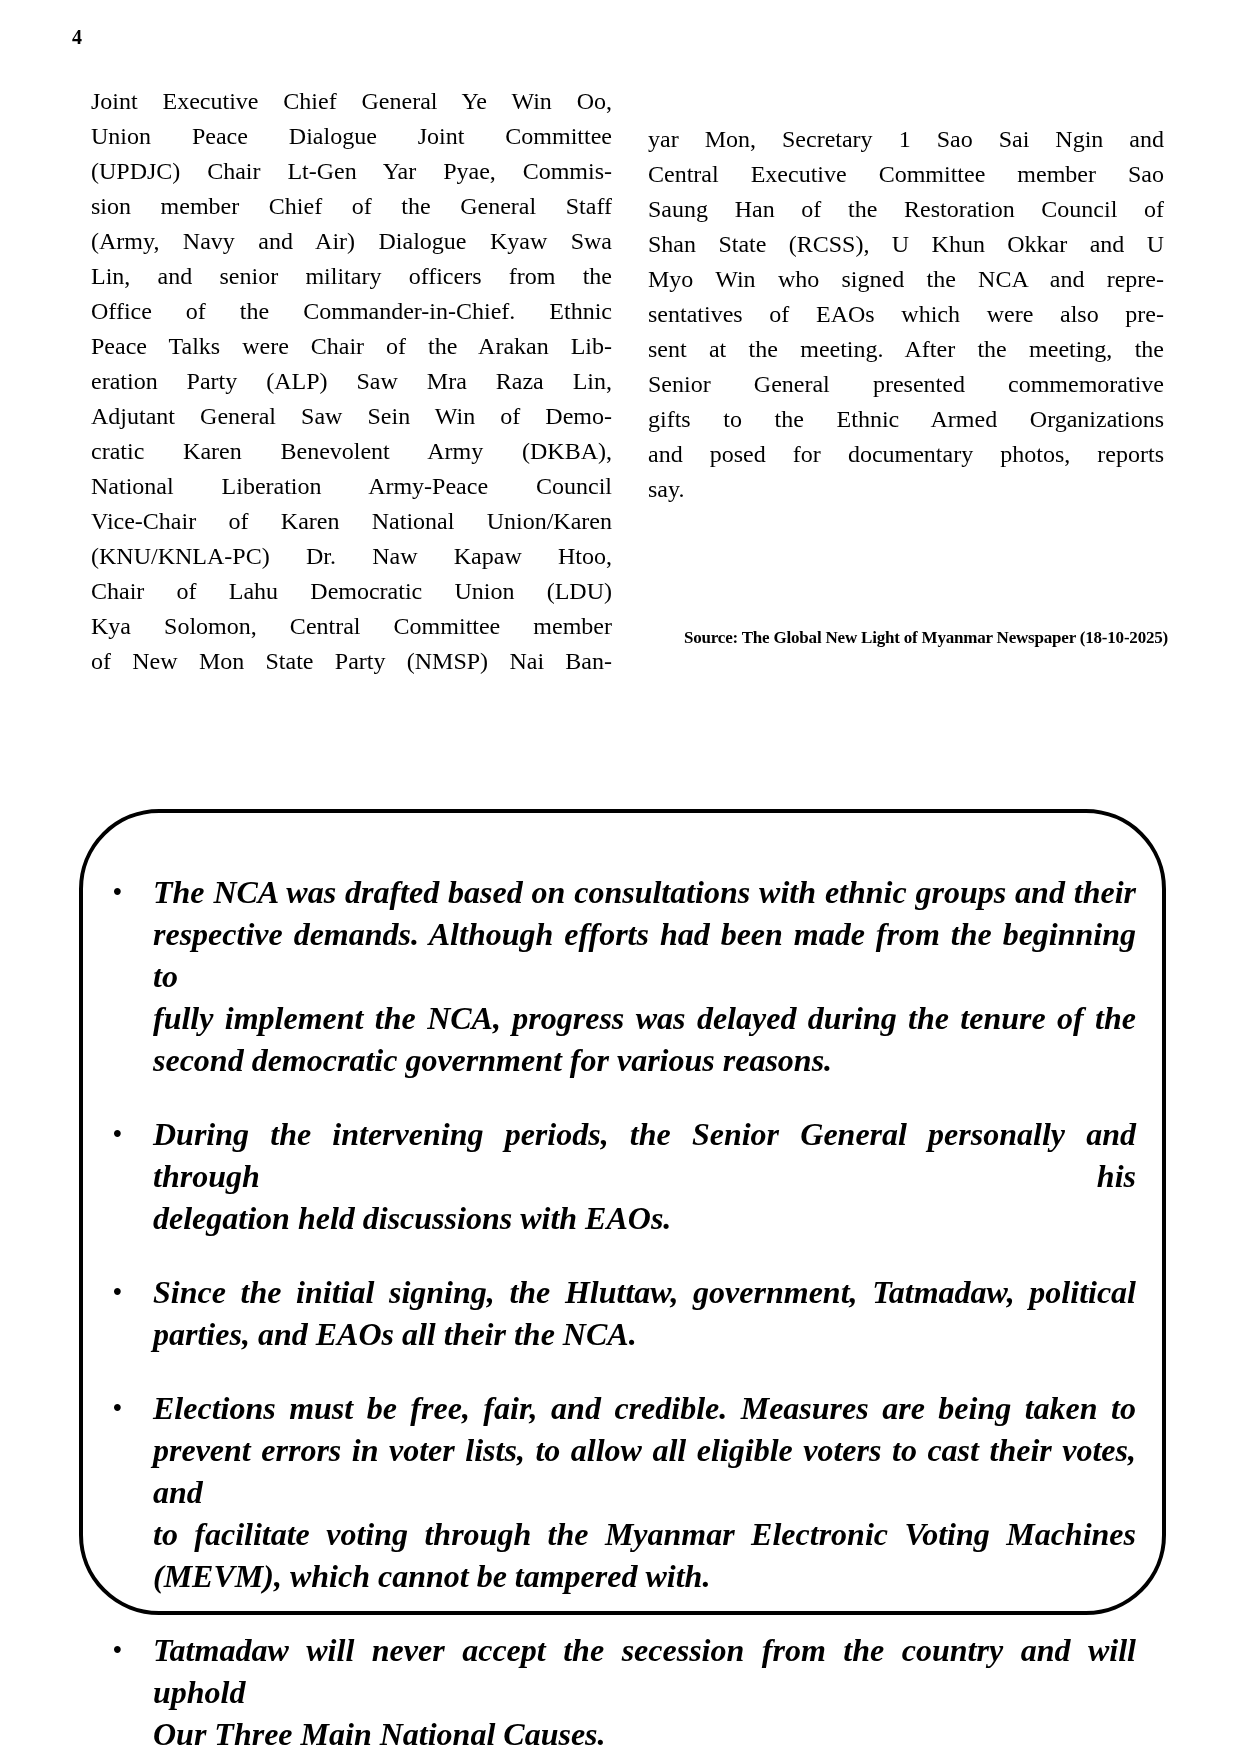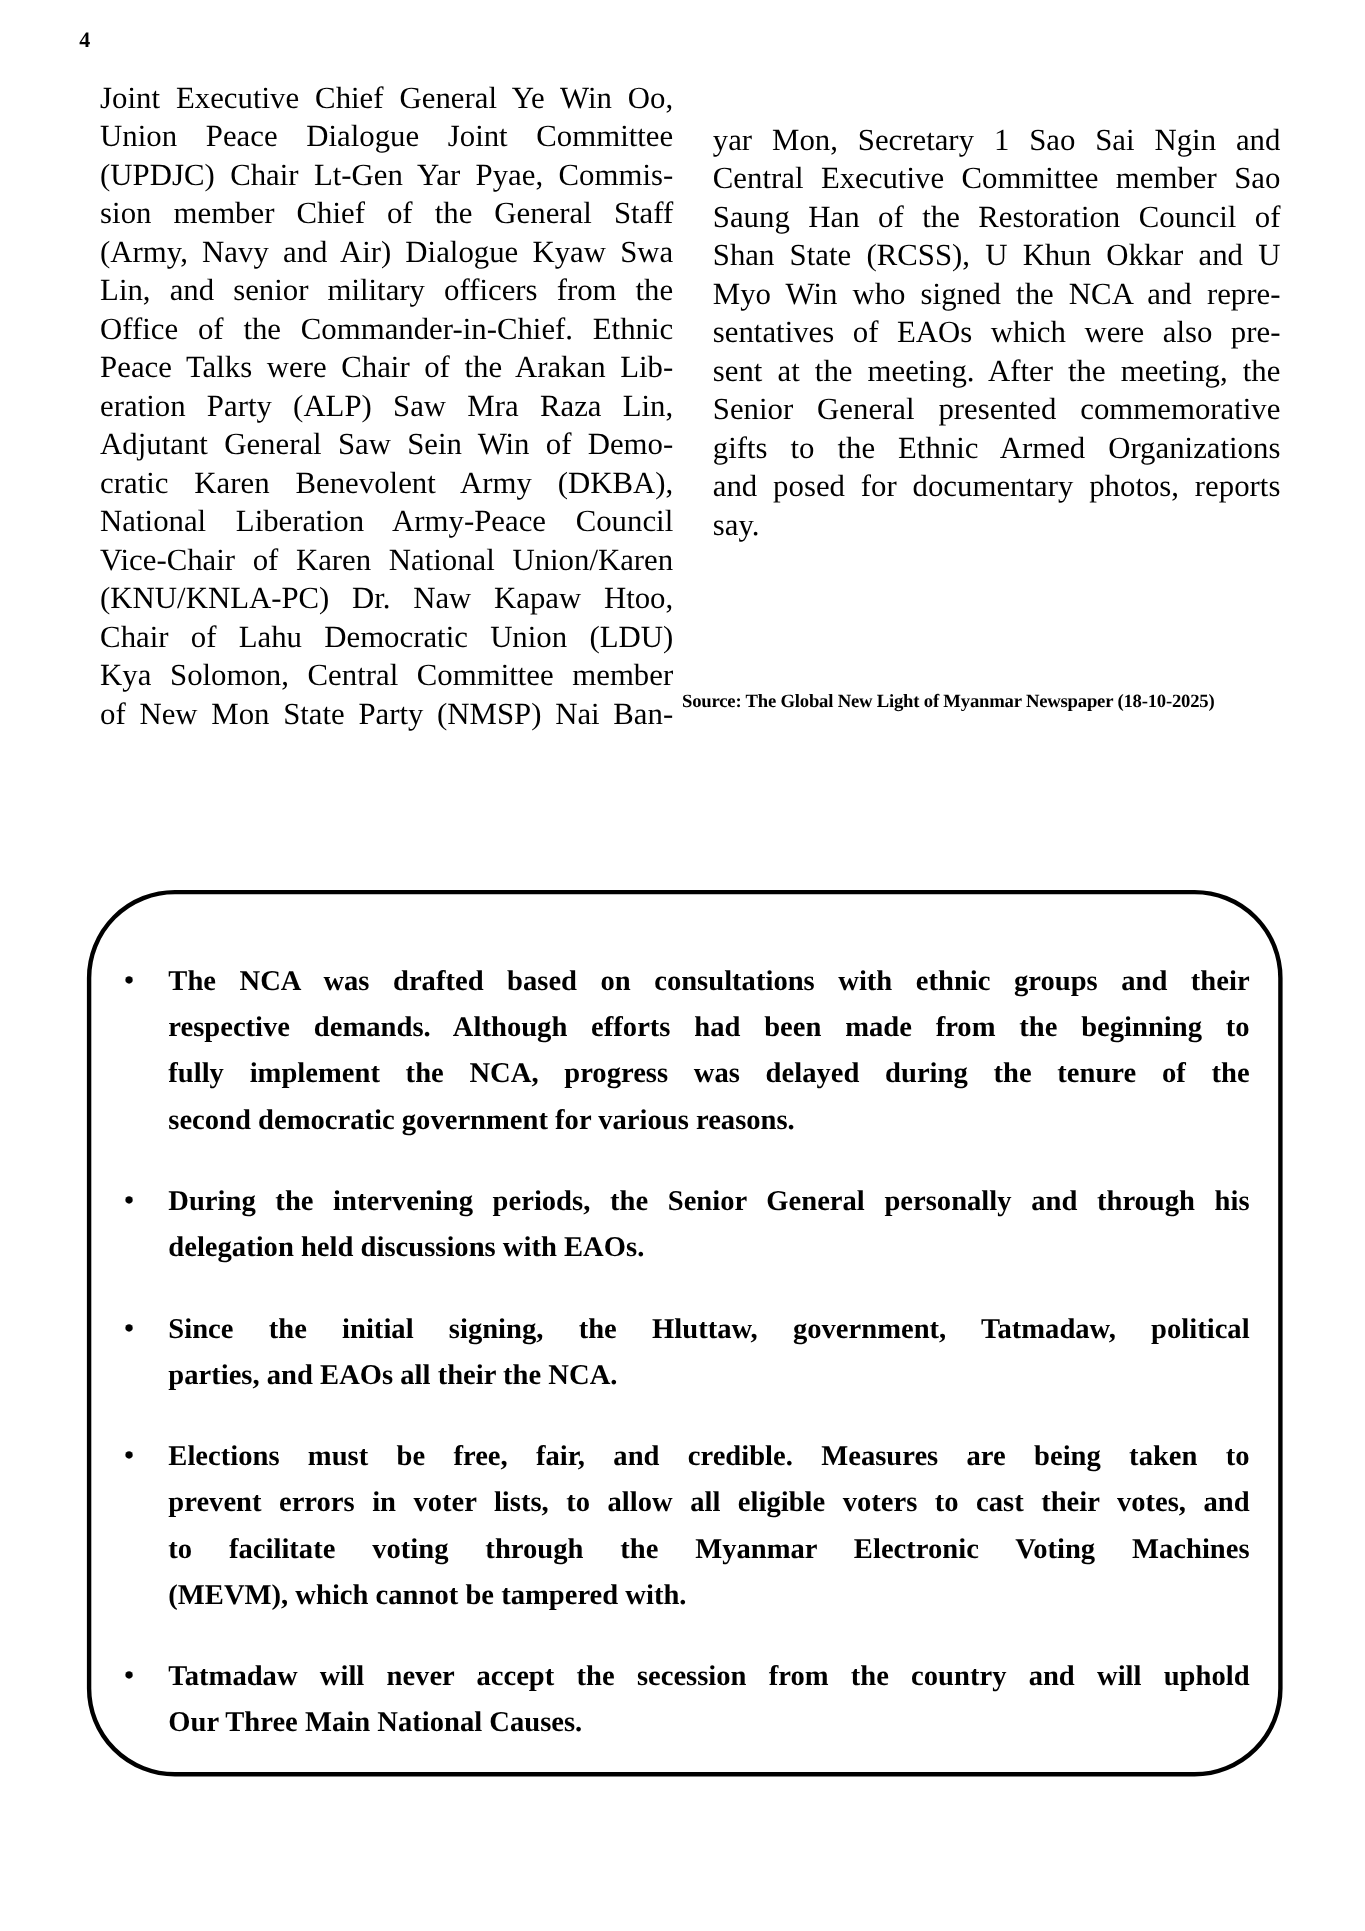--- a/index.html
+++ b/index.html
@@ -18,39 +18,40 @@
   }
   .page-num {
     position: absolute;
     left: 72px;
     top: 26px;
     font-size: 20px;
     font-weight: bold;
   }
   .col {
     position: absolute;
-    top: 72px;
-    font-size: 28px;
+    top: 84px;
+    font-size: 24px;
     line-height: 35px;
   }
   .col-left  { left: 91px;  width: 521px; }
   .col-right { left: 648px; width: 516px; margin-top: 38px; }
   .tline {
     text-align: justify;
     text-align-last: left;
     white-space: normal;
   }
   .tline.j {
     text-align-last: justify;
   }
   .source {
     position: absolute;
     left: 620px;
     top: 628px;
     width: 548px;
+    text-align: right;
     font-size: 17px;
     font-weight: bold;
     letter-spacing: -0.2px;
   }
   .summary-box {
     position: absolute;
     left: 79px;
     top: 809px;
     width: 1087px;
     height: 806px;
@@ -69,23 +70,24 @@
     flex: 0 0 46px;
     width: 46px;
     font-size: 25px;
     font-weight: bold;
     line-height: 42px;
     padding-left: 6px;
     box-sizing: border-box;
   }
   .btext {
     flex: 1 1 auto;
-    font-size: 26px;
+    font-size: 32px;
     font-weight: bold;
     line-height: 42px;
+    font-style: italic;
   }
 </style>
 </head>
 <body>
 
 <div id="page">
 
   <div class="page-num">4</div>
 
   <div class="col col-left">

